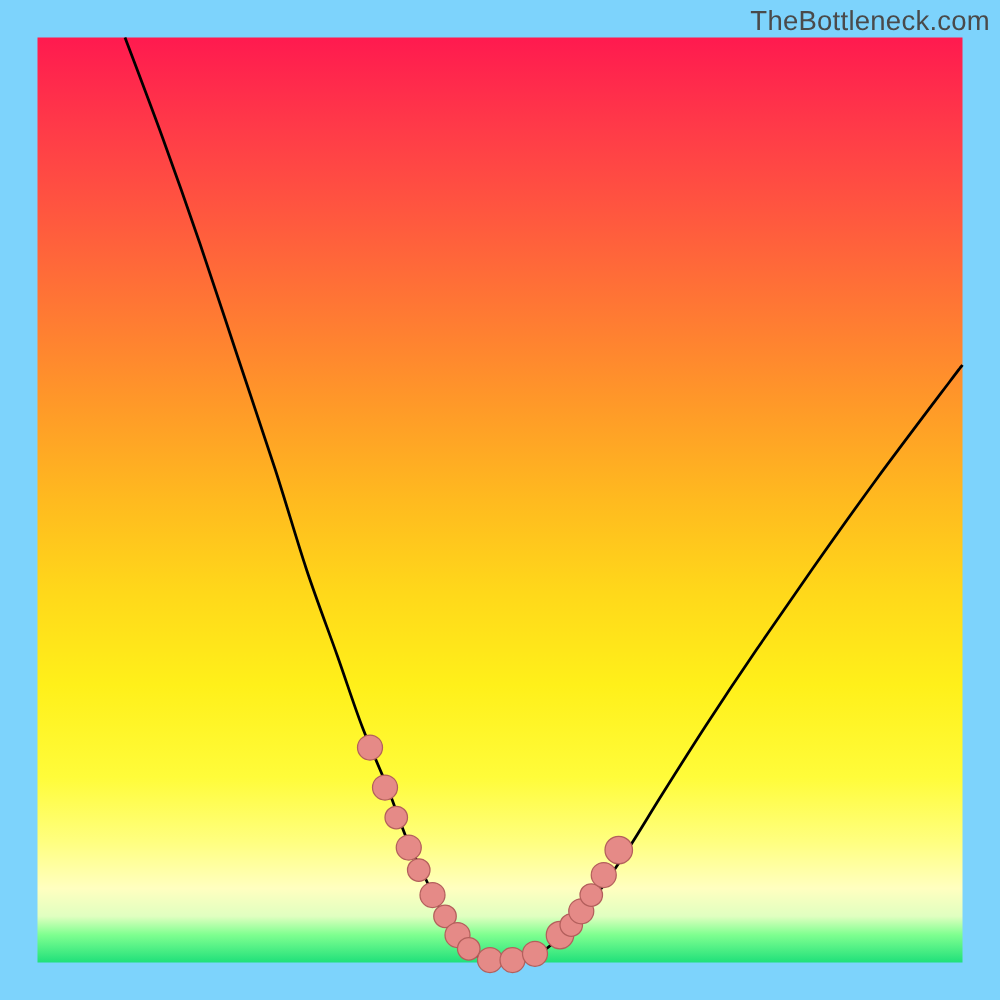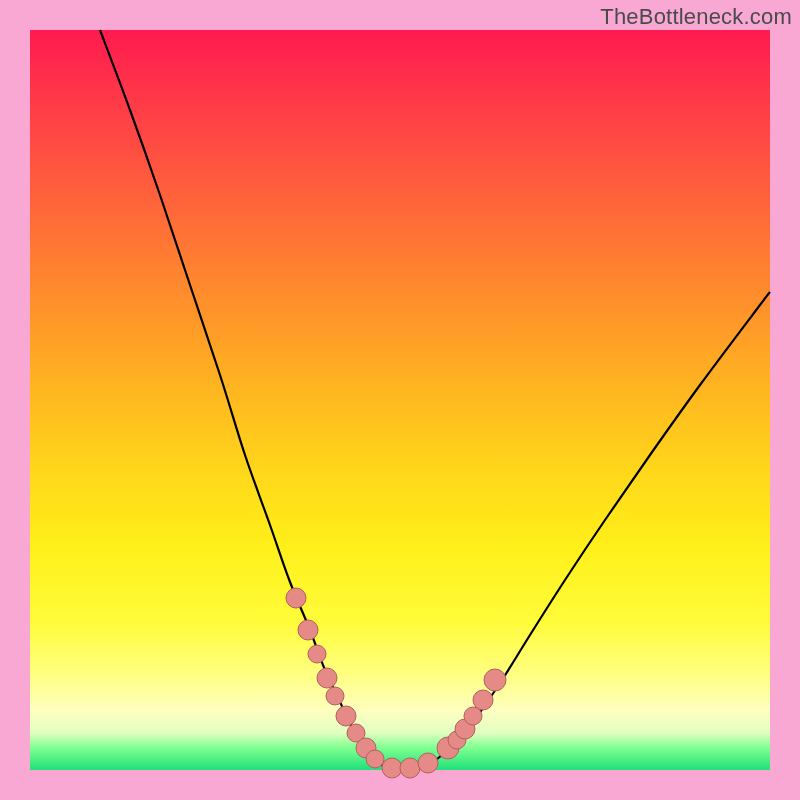--- a/index.html
+++ b/index.html
@@ -8,21 +8,21 @@
     width: 800px;
     height: 800px;
     overflow: hidden;
     background: #000;
     font-family: Arial, Helvetica, sans-serif;
   }
   .frame {
     position: relative;
     width: 800px;
     height: 800px;
-    background: #f9a8d4;
+    background: #7dd3fc;
   }
   .plot {
     position: absolute;
     left: 30px;
     top: 30px;
     width: 740px;
     height: 740px;
     background: linear-gradient(to bottom,
       #ff1a4f 0%,
       #ff3b48 10%,

